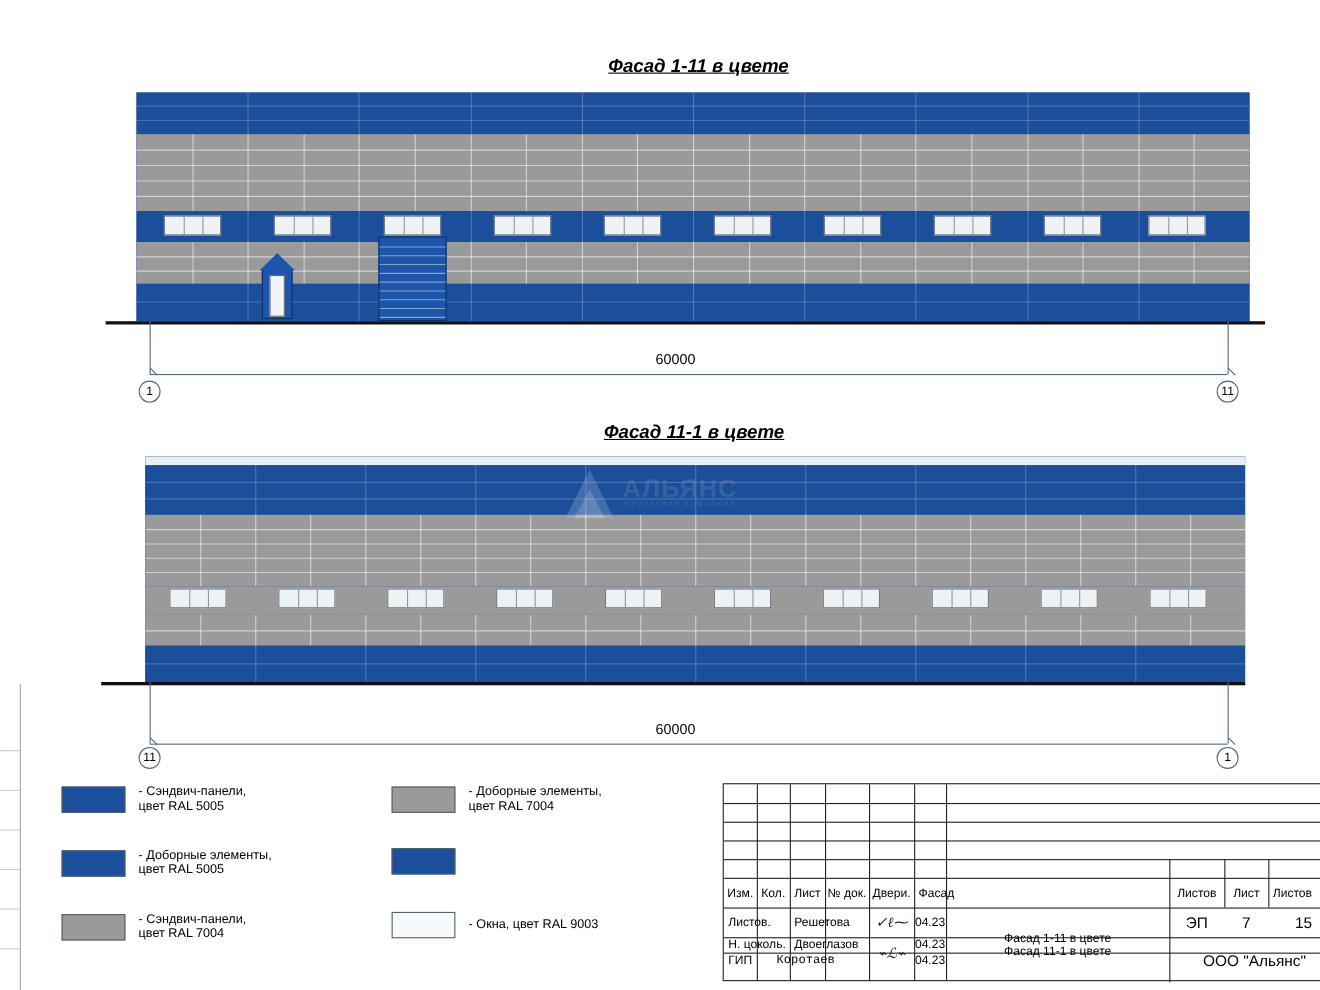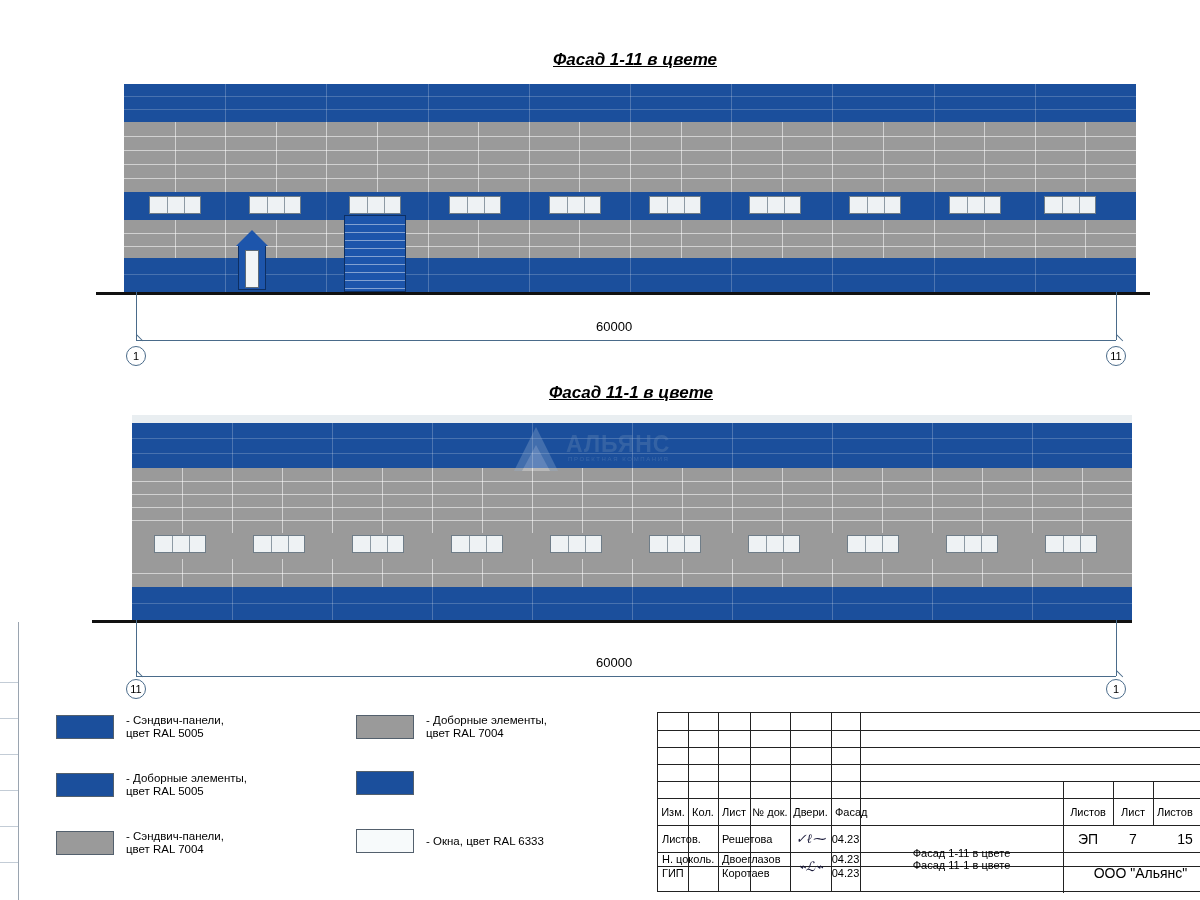--- a/index.html
+++ b/index.html
@@ -474,21 +474,21 @@
     <div class="lg-item" style="left:300px;top:58px;">
       <div class="swatch sw-blue"></div>
     </div>
     <div class="lg-item" style="left:0;top:116px;">
       <div class="swatch sw-grey"></div>
       <div class="lg-text">- Сэндвич-панели,
   цвет RAL 7004</div>
     </div>
     <div class="lg-item" style="left:300px;top:116px;">
       <div class="swatch sw-white"></div>
-      <div class="lg-text">- Окна, цвет RAL 6333</div>
+      <div class="lg-text">- Окна, цвет RAL 9003</div>
     </div>
   </div>
 
   <div class="stamp">
 
     <div class="hl" style="top:17px"></div>
     <div class="hl" style="top:34px"></div>
     <div class="hl" style="top:51px"></div>
     <div class="hl" style="top:68px"></div>
     <div class="hl" style="top:85px"></div>
@@ -517,21 +517,21 @@
     <div class="cell l" style="left:0;top:112px;width:60px;height:27px;">Листов.</div>
     <div class="cell l" style="left:60px;top:112px;width:72px;height:27px;">Решетова</div>
     <div class="cell sig" style="left:132px;top:112px;width:41px;height:27px;">✓ℓ⁓</div>
     <div class="cell" style="left:173px;top:112px;width:29px;height:27px;">04.23</div>
 
     <div class="cell l" style="left:0;top:139px;width:60px;height:14px;">Н. цоколь.</div>
     <div class="cell l" style="left:60px;top:139px;width:72px;height:14px;">Двоеглазов</div>
     <div class="cell" style="left:173px;top:139px;width:29px;height:14px;">04.23</div>
 
     <div class="cell l" style="left:0;top:153px;width:60px;height:14px;">ГИП</div>
-    <div class="cell l" style="left:60px;top:153px;width:72px;height:14px;">Коротаев</div>
+    <div class="cell l" style="left:44px;top:153px;width:72px;height:14px;font-family:Liberation Mono, monospace;">Коротаев</div>
     <div class="cell" style="left:173px;top:153px;width:29px;height:14px;">04.23</div>
     <div class="cell sig" style="left:132px;top:134px;width:41px;height:40px;">⌁ℒ⌁</div>
 
     <div class="cell" style="left:202px;top:112px;width:203px;height:68px;white-space:pre-line;">Фасад 1-11 в цвете
 Фасад 11-1 в цвете</div>
 
     <div class="cell" style="left:405px;top:85px;width:50px;height:27px;">Листов</div>
     <div class="cell" style="left:455px;top:85px;width:40px;height:27px;">Лист</div>
     <div class="cell l" style="left:495px;top:85px;width:64px;height:27px;">Листов</div>
     <div class="cell big" style="left:405px;top:112px;width:50px;height:27px;">ЭП</div>

